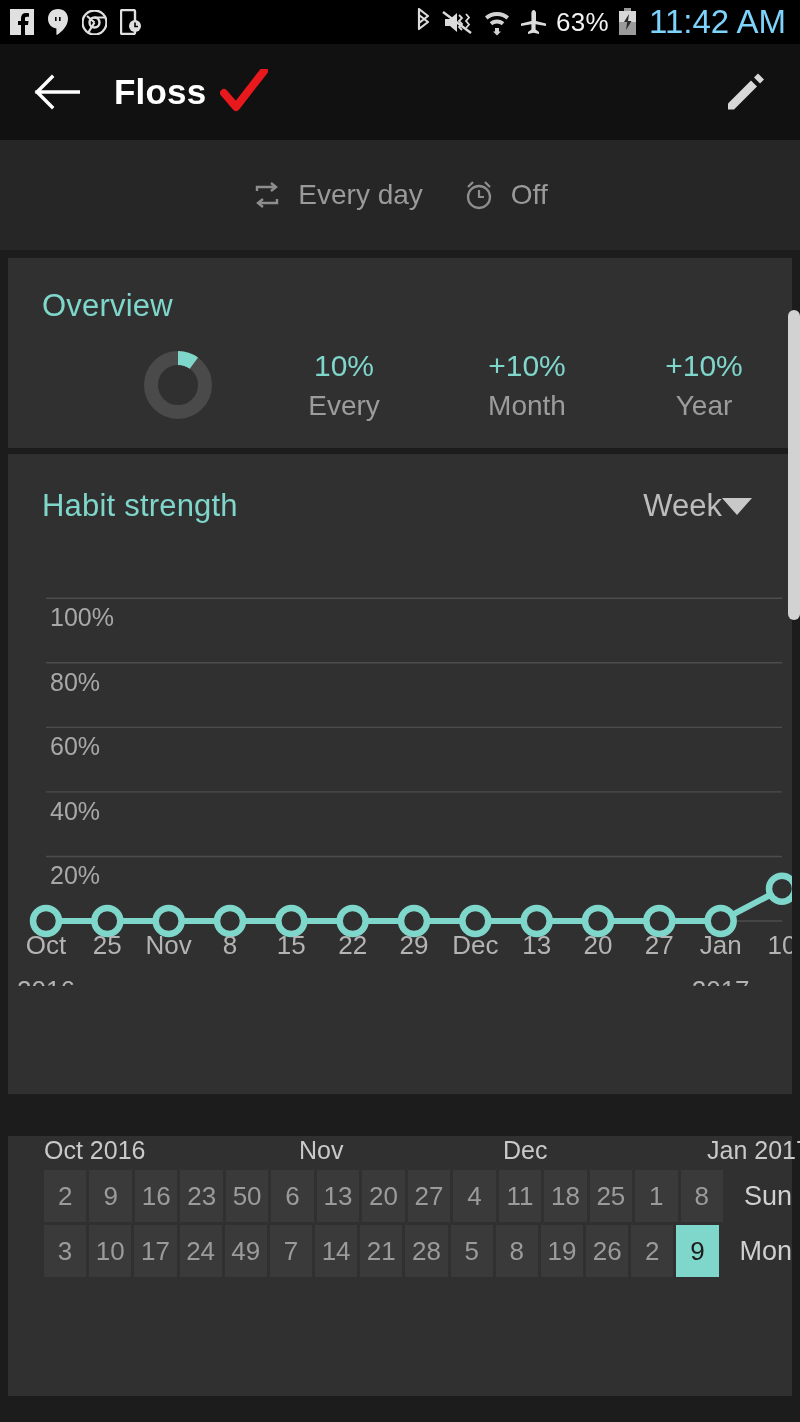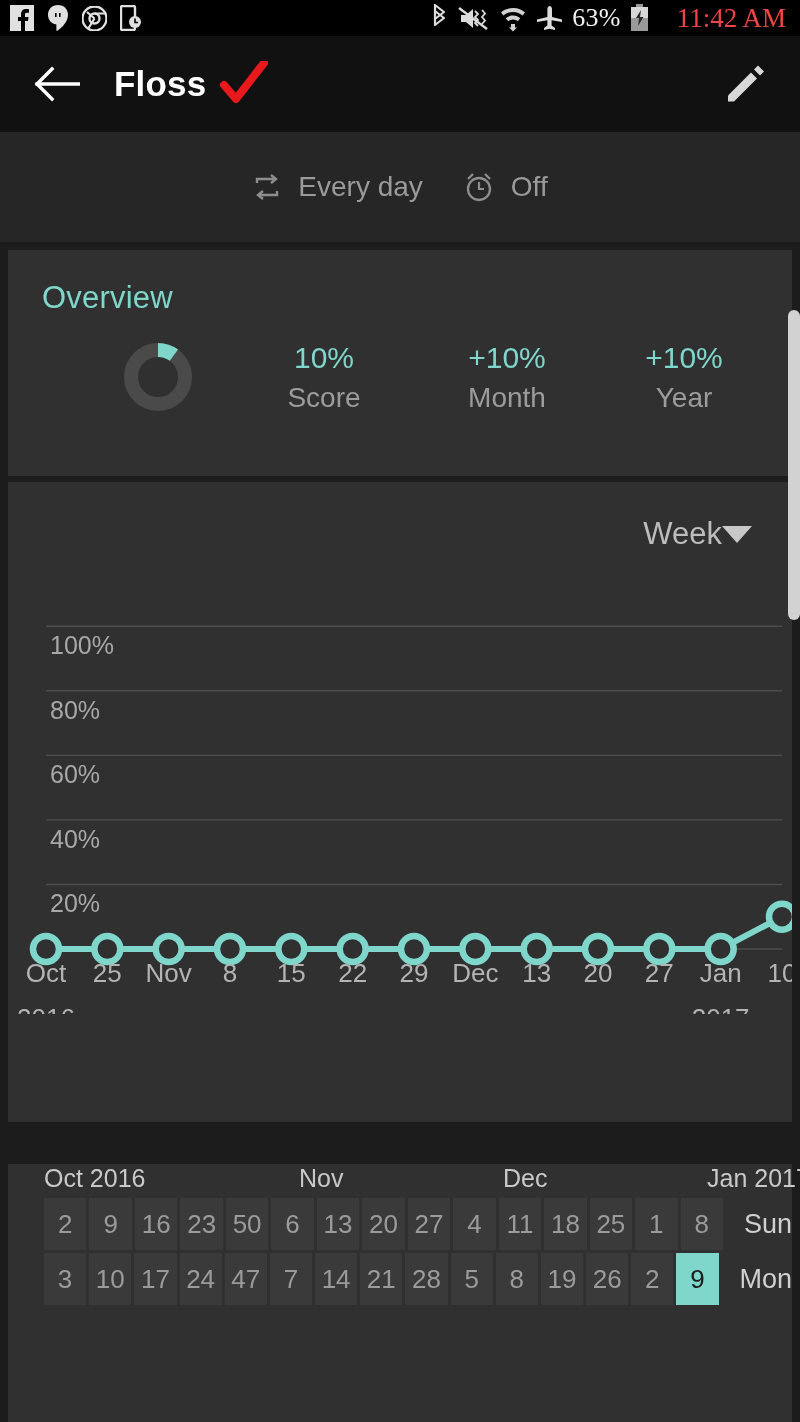--- a/index.html
+++ b/index.html
@@ -6,28 +6,28 @@
   html,body{ background:#1c1c1c; }
   body{
     width:800px; height:1422px; position:relative; overflow:hidden;
     font-family:"Liberation Sans", sans-serif;
     color:#e8e8e8;
     -webkit-font-smoothing:antialiased;
   }
 
   
   .statusbar{
-    height:36px; background:#000; display:flex; align-items:center;
-    padding:0 14px 0 10px; position:relative;font-family:Liberation Serif, serif;
+    height:44px; background:#000; display:flex; align-items:center;
+    padding:0 14px 0 10px; position:relative;
   }
   .sb-left{ display:flex; align-items:center; gap:13px; }
   .sb-right{ display:flex; align-items:center; gap:9px; margin-left:auto; }
   .sb-icon{ display:block; }
   .sb-text{ font-size:26px; color:#f2f2f2; letter-spacing:.3px; }
-  .sb-clock{ font-size:27px; color:#ef4444; margin-left:19px; }
+  .sb-clock{ font-size:33px; color:#7dd3fc; margin-left:3px; }
 
   
   .appbar{
     height:96px; background:#111111; display:flex; align-items:center;
     padding:0 26px 0 30px;
   }
   .back-btn{ width:54px; height:54px; display:flex; align-items:center; justify-content:center; }
   .app-title{
     font-size:35px; font-weight:bold; color:#fff; margin-left:30px; letter-spacing:.2px;
   }
@@ -44,23 +44,23 @@
 
   
   .card{
     background:#303030; margin:0 8px 6px 8px; position:relative;
   }
   .card-title{
     color:#7fd6cb; font-size:31px; padding:30px 0 0 34px; letter-spacing:.2px;
   }
 
   
-  #overview-card{ margin-top:8px; height:226px; }
+  #overview-card{ margin-top:8px; height:190px; }
   .overview-row{
-    display:flex; align-items:center; padding:22px 0 0 0;
+    display:flex; align-items:center; padding:22px 0 0 0;margin-left:20px;
   }
   .donut{
     width:70px; height:70px; margin-left:115px; position:relative; flex:none;
   }
   .stat{ text-align:center; }
   .stat .val{ font-size:30px; color:#7fd6cb; line-height:1.35; }
   .stat .lab{ font-size:28px; color:#9c9c9c; line-height:1.35; }
   #stat-score{ margin-left:76px; width:110px; }
   #stat-month{ margin-left:68px; width:120px; }
   #stat-year{ margin-left:62px; width:110px; }
@@ -198,35 +198,36 @@
   <div class="card-title">Overview</div>
   <div class="overview-row">
     <div class="donut">
       <svg width="70" height="70" viewBox="0 0 70 70">
         <circle cx="35" cy="35" r="27" fill="none" stroke="#4a4a4a" stroke-width="14"></circle>
         <circle id="donut-arc" cx="35" cy="35" r="27" fill="none" stroke="#7fd6cb" stroke-width="14" stroke-dasharray="16.96 169.65" transform="rotate(-90 35 35)"></circle>
       </svg>
     </div>
     <div class="stat" id="stat-score">
       <div class="val">10%</div>
-      <div class="lab">Score</div>
+      <div class="lab">Every</div>
     </div>
     <div class="stat" id="stat-month">
       <div class="val">+10%</div>
       <div class="lab">Month</div>
     </div>
     <div class="stat" id="stat-year">
       <div class="val">+10%</div>
       <div class="lab">Year</div>
     </div>
   </div>
 </div>
 
 <div class="card" id="habit-card">
   <div class="habit-head">
+    <div class="card-title">Habit strength</div>
     <div class="spinner">
       <span class="spinner-val">Week</span>
       <span class="caret"></span>
     </div>
   </div>
   <div class="chartwrap">
     <svg id="strength-svg" width="784" height="440" viewBox="0 0 784 440">
         <line x1="38" x2="774" y1="310.45454545454544" y2="310.45454545454544" stroke="#4d4d4d" stroke-width="1.4"></line>
         <text x="42" y="338.45454545454544" fill="#a8a8a8" font-size="25" font-family="&quot;Liberation Sans&quot;, sans-serif">20%</text>
         <line x1="38" x2="774" y1="245.9090909090909" y2="245.9090909090909" stroke="#4d4d4d" stroke-width="1.4"></line>
@@ -295,21 +296,21 @@
         <div class="cal-cell">25</div>
         <div class="cal-cell">1</div>
         <div class="cal-cell">8</div>
         <div class="cal-day">Sun</div>
       </div>
       <div class="cal-row">
         <div class="cal-cell">3</div>
         <div class="cal-cell">10</div>
         <div class="cal-cell">17</div>
         <div class="cal-cell">24</div>
-        <div class="cal-cell">47</div>
+        <div class="cal-cell">49</div>
         <div class="cal-cell">7</div>
         <div class="cal-cell">14</div>
         <div class="cal-cell">21</div>
         <div class="cal-cell">28</div>
         <div class="cal-cell">5</div>
         <div class="cal-cell">8</div>
         <div class="cal-cell">19</div>
         <div class="cal-cell">26</div>
         <div class="cal-cell">2</div>
         <div class="cal-cell on">9</div>

